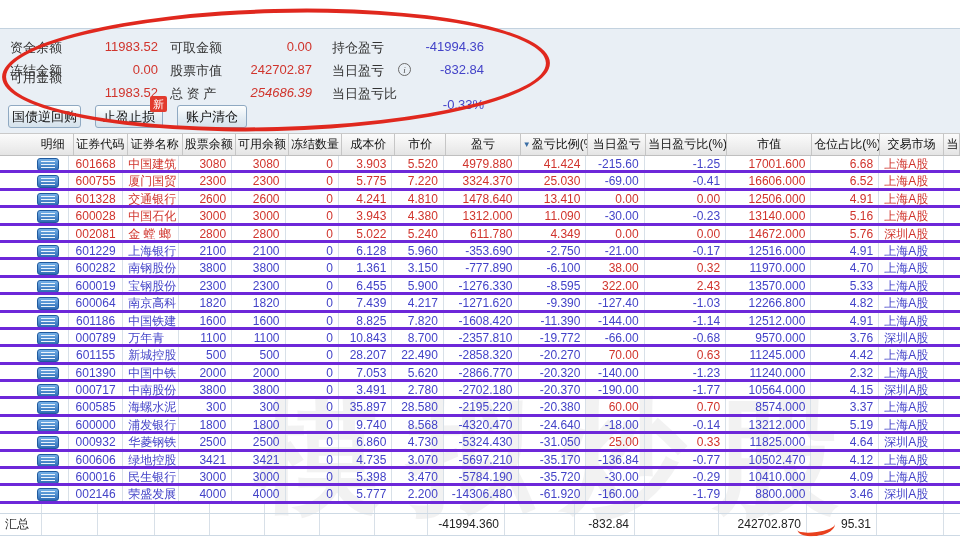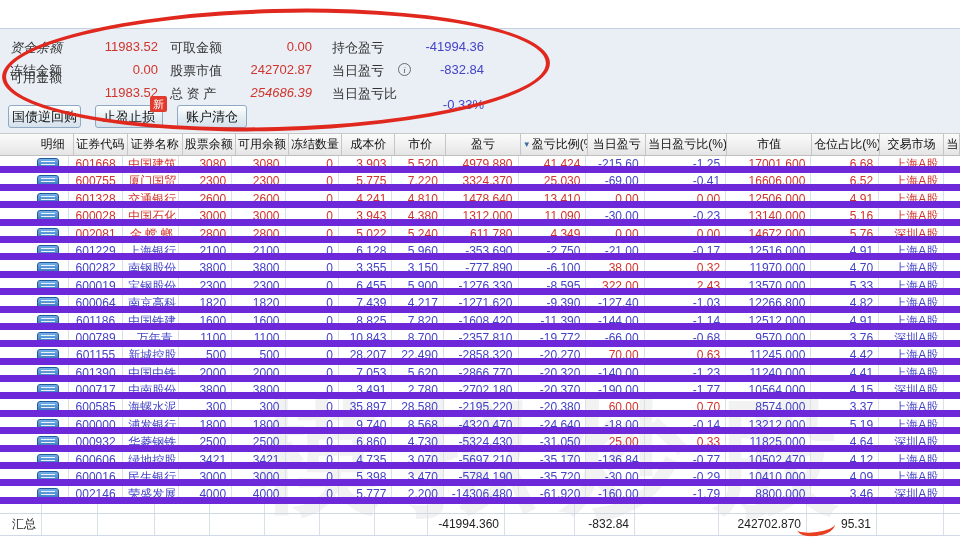--- a/index.html
+++ b/index.html
@@ -22,27 +22,27 @@
   .tb-btn{position:absolute;top:76px;height:23px;box-sizing:border-box;
           border:1px solid #8fa9c2;border-radius:3px;
           background:linear-gradient(#fdfefe,#e2ebf2 60%,#d5e2ec);
           font-size:13px;color:#111;text-align:center;line-height:21px;cursor:pointer;}
   #new-badge{position:absolute;left:150px;top:67px;width:17px;height:16px;background:#e23b2e;
              border-radius:2px;color:#fff;font-size:11px;line-height:16px;text-align:center;z-index:6;}
 
   
   #grid{position:absolute;left:0;top:133px;width:960px;z-index:2;}
   .trow{display:flex;width:960px;height:17.4px;box-sizing:border-box;}
-  .trow.data{border-bottom:7px solid #6d28d9;padding-left:28px;}
+  .trow.data{border-bottom:3px solid #6d28d9;padding-left:28px;}
   .thead{height:23px;background:linear-gradient(#fbfbfb,#ececec 70%,#e4e4e4);
          border-top:1px solid #c9c9c9;border-bottom:1px solid #bfbfbf;padding-left:33px;}
   .cell{box-sizing:border-box;font-size:12px;line-height:16px;overflow:hidden;white-space:nowrap;
         border-right:1px solid #d8e0e8;padding:0 5px;}
   .thead .cell{border-right:1px solid #c6c6c6;color:#111;line-height:21px;text-align:center;padding:0 2px;}
-  .ctr{text-align:center;} .lft{text-align:right;} .rgt{text-align:right;}
+  .ctr{text-align:center;} .lft{text-align:left;} .rgt{text-align:right;}
   .c0{width:42px}.c1{width:56px}.c2{width:57px}.c3{width:55px}.c4{width:55px}.c5{width:55px}
   .c6{width:55px}.c7{width:53px}.c8{width:77px}.c9{width:70px}.c10{width:60px}.c11{width:84px}
   .c12{width:88px}.c13{width:70px}.c14{width:67px}.c15{width:16px;border-right:none}
   .gap-row{height:10px;border-bottom:1px solid #cdd9e4;}
   .sumrow{height:22px;border-bottom:1px solid #cdd9e4;}
   .sumrow .cell{line-height:20px;color:#222;}
   .sort-mark{display:inline-block;font-size:8px;color:#3a6ea5;margin-right:1px;vertical-align:1px;}
 
   
   .dicon{display:inline-block;width:22px;height:13px;border-radius:3px;margin-top:2px;
@@ -60,21 +60,21 @@
              color:rgba(125,125,125,0.10);letter-spacing:28px;z-index:1;pointer-events:none;
              font-weight:bold;white-space:nowrap;}
 </style>
 </head>
 <body>
 
 <div id="root">
   <div id="watermark">模拟炒股</div>
 
   <div id="panel">
-      <div class="sum-label" style="left: 10px; top: 10px; font-style: italic;">资金余额</div>
+      <div class="sum-label" style="left: 10px; top: 10px;">资金余额</div>
       <div class="sum-value tone-red" style="left: 58px; top: 10px; width: 100px;">11983.52</div>
       <div class="sum-label" style="left: 170px; top: 10px;">可取金额</div>
       <div class="sum-value tone-red" style="left: 198px; top: 10px; width: 114px;">0.00</div>
       <div class="sum-label" style="left: 332px; top: 10px;">持仓盈亏</div>
       <div class="sum-value tone-blue" style="left: 358px; top: 10px; width: 126px; text-align: right;">-41994.36</div>
       <div class="sum-label" style="left: 10px; top: 33px;">冻结金额</div>
       <div class="sum-value tone-red" style="left: 58px; top: 33px; width: 100px;">0.00</div>
       <div class="sum-label" style="left: 170px; top: 33px;">股票市值</div>
       <div class="sum-value tone-red" style="left: 198px; top: 33px; width: 114px;">242702.87</div>
       <div class="sum-label" style="left: 332px; top: 33px;">当日盈亏</div>
@@ -220,21 +220,21 @@
           <div class="cell c14 lft tone-blue">上海A股</div>
           <div class="cell c15 "></div>
         </div>
         <div class="trow data">
           <div class="cell c0 ctr"><div class="dicon"><i></i><i></i><i></i></div></div>
           <div class="cell c1 ctr tone-blue">600282</div>
           <div class="cell c2 lft tone-blue">南钢股份</div>
           <div class="cell c3 rgt tone-blue">3800</div>
           <div class="cell c4 rgt tone-blue">3800</div>
           <div class="cell c5 rgt tone-blue">0</div>
-          <div class="cell c6 rgt tone-blue">3.355</div>
+          <div class="cell c6 rgt tone-blue">1.361</div>
           <div class="cell c7 rgt tone-blue">3.150</div>
           <div class="cell c8 rgt tone-blue">-777.890</div>
           <div class="cell c9 rgt tone-blue">-6.100</div>
           <div class="cell c10 rgt tone-red">38.00</div>
           <div class="cell c11 rgt tone-red">0.32</div>
           <div class="cell c12 rgt tone-blue">11970.000</div>
           <div class="cell c13 rgt tone-blue">4.70</div>
           <div class="cell c14 lft tone-blue">上海A股</div>
           <div class="cell c15 "></div>
         </div>
@@ -335,21 +335,21 @@
           <div class="cell c3 rgt tone-blue">2000</div>
           <div class="cell c4 rgt tone-blue">2000</div>
           <div class="cell c5 rgt tone-blue">0</div>
           <div class="cell c6 rgt tone-blue">7.053</div>
           <div class="cell c7 rgt tone-blue">5.620</div>
           <div class="cell c8 rgt tone-blue">-2866.770</div>
           <div class="cell c9 rgt tone-blue">-20.320</div>
           <div class="cell c10 rgt tone-blue">-140.00</div>
           <div class="cell c11 rgt tone-blue">-1.23</div>
           <div class="cell c12 rgt tone-blue">11240.000</div>
-          <div class="cell c13 rgt tone-blue">4.41</div>
+          <div class="cell c13 rgt tone-blue">2.32</div>
           <div class="cell c14 lft tone-blue">上海A股</div>
           <div class="cell c15 "></div>
         </div>
         <div class="trow data">
           <div class="cell c0 ctr"><div class="dicon"><i></i><i></i><i></i></div></div>
           <div class="cell c1 ctr tone-blue">000717</div>
           <div class="cell c2 lft tone-blue">中南股份</div>
           <div class="cell c3 rgt tone-blue">3800</div>
           <div class="cell c4 rgt tone-blue">3800</div>
           <div class="cell c5 rgt tone-blue">0</div>

